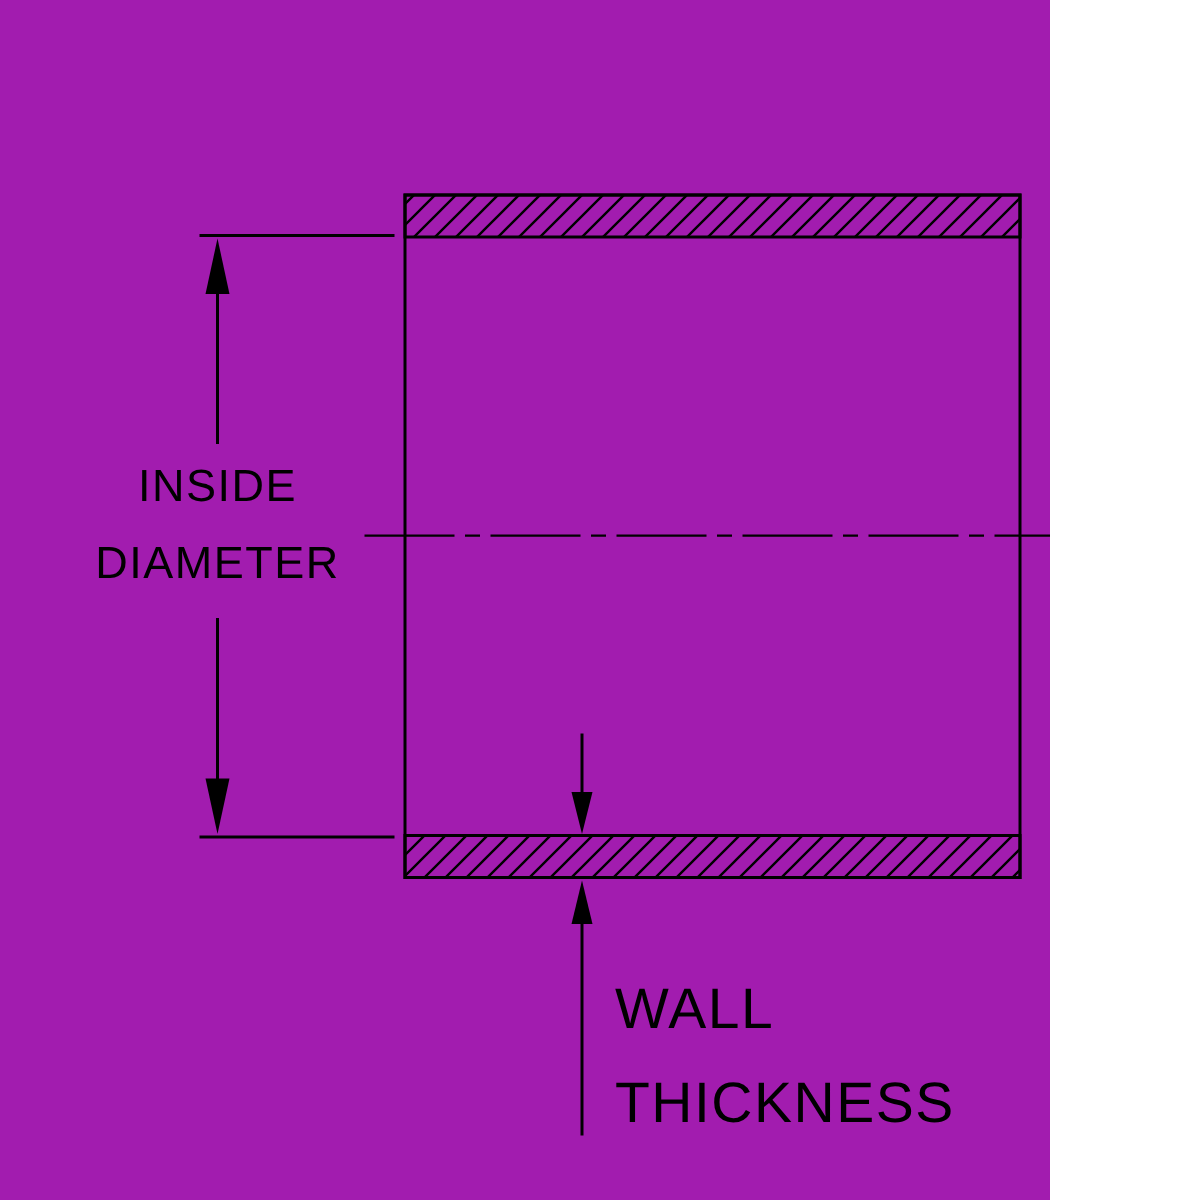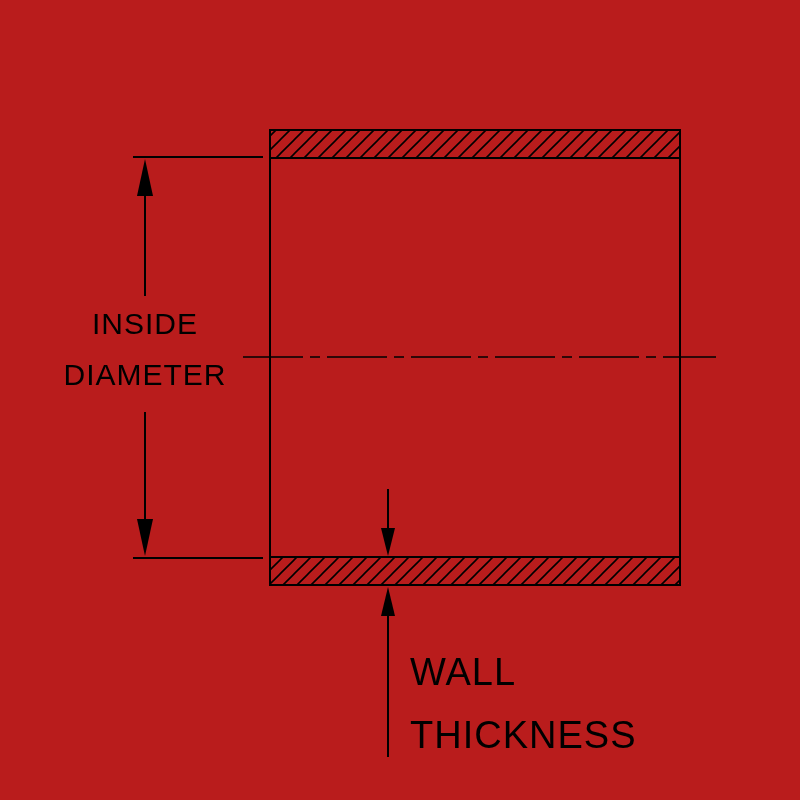--- a/index.html
+++ b/index.html
@@ -1,24 +1,24 @@
 <!DOCTYPE html>
 <html><head>
 <meta charset="utf-8">
 <style>
   html, body {
     margin: 0;
     padding: 0;
     background: #ffffff;
   }
   .stage {
-    width: 800px;
+    width: 700px;
     height: 800px;
     position: relative;
-    background: #b91c1c;
+    background: #a21caf;
     overflow: hidden;
   }
   svg {
     display: block;
   }
   .dim-label {
     font-family: "Liberation Sans", sans-serif;
     font-size: 30px;
     letter-spacing: 1px;
     fill: #000000;

